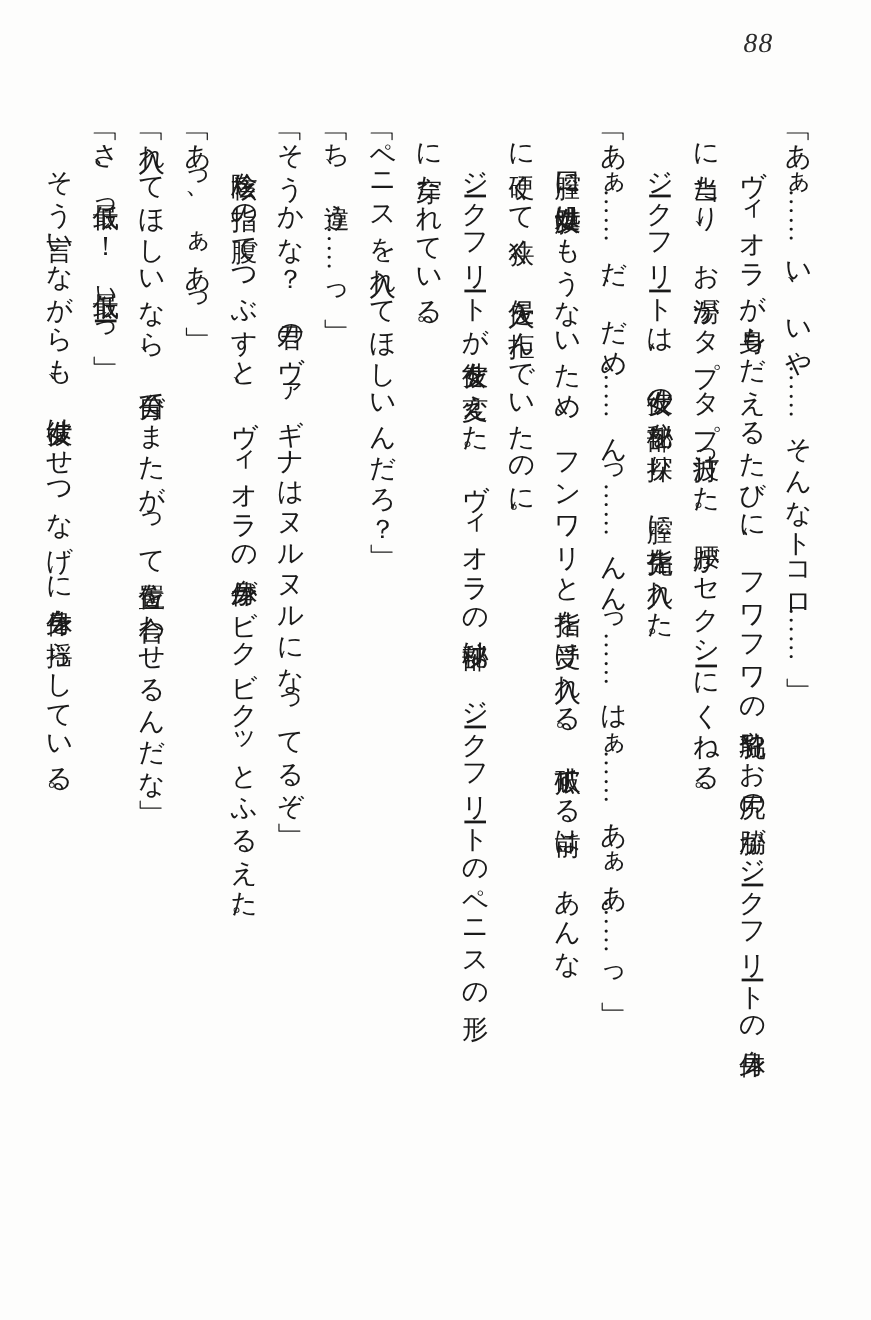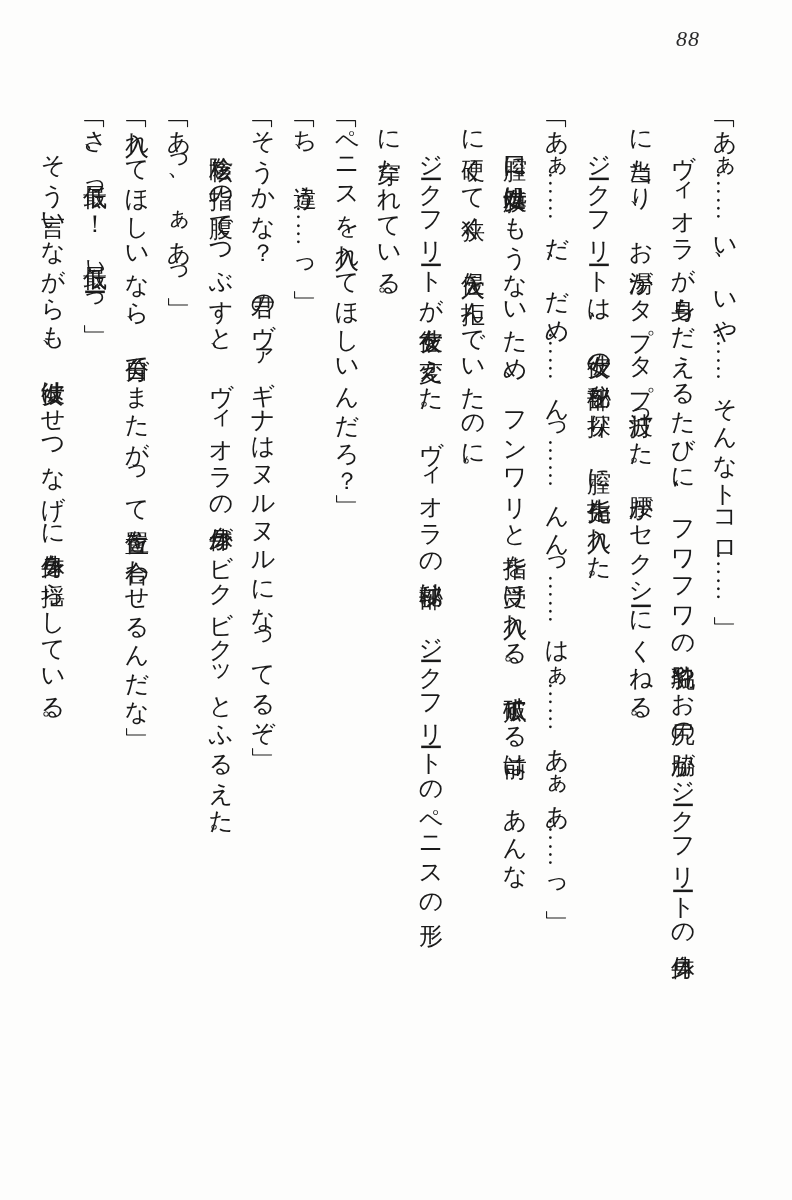--- a/index.html
+++ b/index.html
@@ -8,21 +8,21 @@
     height: 1200px;
     position: relative;
     overflow: hidden;
     background: var(--bg, #fdfdfc);
     font-family: "Liberation Serif", "DejaVu Serif", serif;
   }
   .page-number {
     position: absolute;
     top: 26px;
     left: 676px;
-    font-size: 22px;
+    font-size: 25px;
     font-style: italic;
     letter-spacing: 1px;
     color: var(--pn, #2a2a2a);
   }
   .text-block {
     position: absolute;
     top: 113px;
     right: 46px;
     height: 960px;
     writing-mode: vertical-rl;

